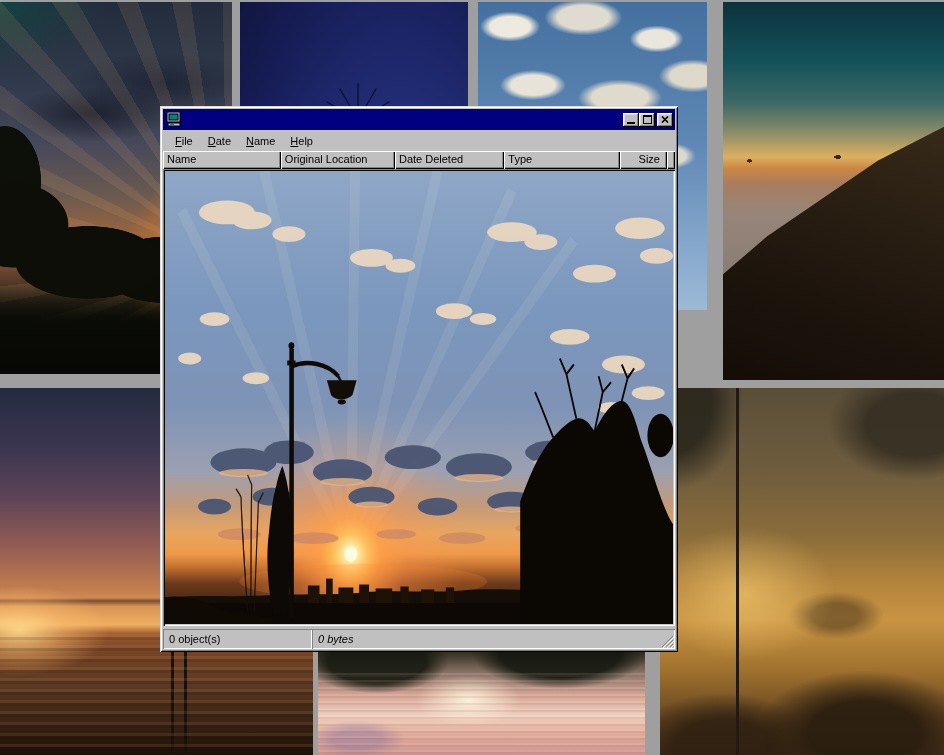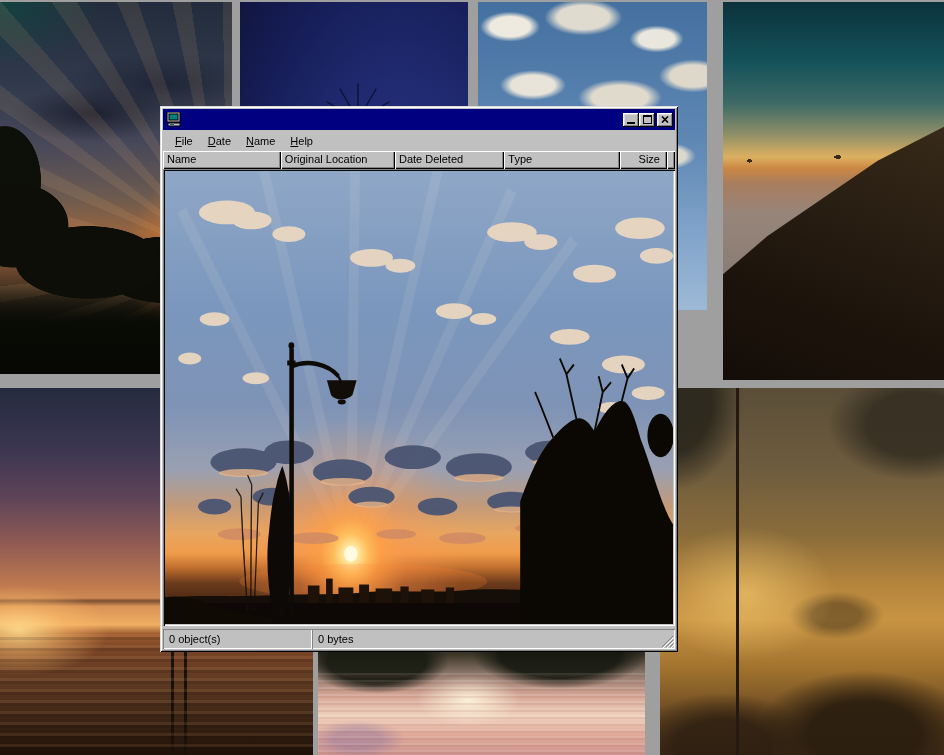--- a/index.html
+++ b/index.html
@@ -98,21 +98,21 @@
   .hcell{box-sizing:border-box;font-size:11px;color:#000;padding:2px 4px 0 4px;background:#c0c0c0;white-space:nowrap;overflow:hidden;
     box-shadow:inset 1px 1px 0 #fff, inset -1px -1px 0 #000, inset -2px -2px 0 #848484;}
   .h-name{width:125px;} .h-orig{width:121px;} .h-date{width:116px;} .h-type{width:123px;}
   .h-size{width:49px;text-align:right;padding-right:7px;} .h-filler{flex:1;}
   .listview{flex:1;position:relative;background:#0d0a06;padding:2px;
     box-shadow:inset 1px 1px 0 #848484, inset 2px 2px 0 #0a0a0a, inset -1px -1px 0 #fff, inset -2px -2px 0 #c6c6c6;}
   .listview svg.scene{position:absolute;left:2px;top:2px;width:calc(100% - 4px);height:calc(100% - 4px);display:block;}
   .statusbar{margin-top:3px;height:20px;flex:0 0 20px;display:flex;gap:0;position:relative;}
   .panel{box-sizing:border-box;font-size:11px;color:#000;padding:4px 0 0 6px;background:#c0c0c0;
     box-shadow:inset 1px 1px 0 #848484, inset -1px -1px 0 #fff;}
-  .sb-1{width:149px;} .sb-2{flex:1;}
+  .sb-1{width:149px;} .sb-2{flex:1;font-style:italic;}
   .grip{position:absolute;right:1px;bottom:1px;width:13px;height:13px;}
 </style>
 </head>
 <body>
 
 <div class="desktop">
 
   <div class="photo p-rays"></div>
 
   <div class="photo p-plants">

